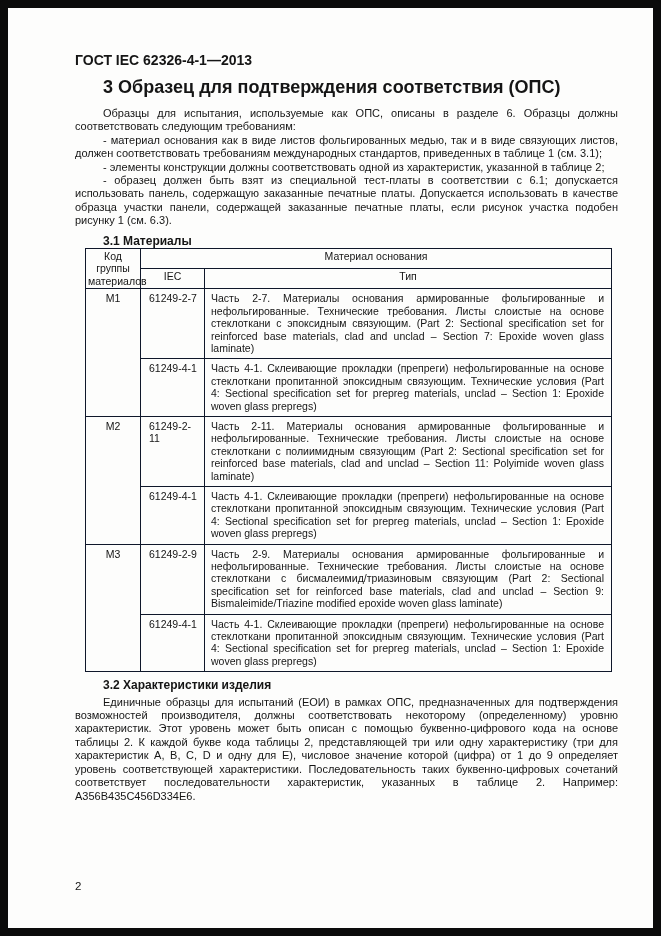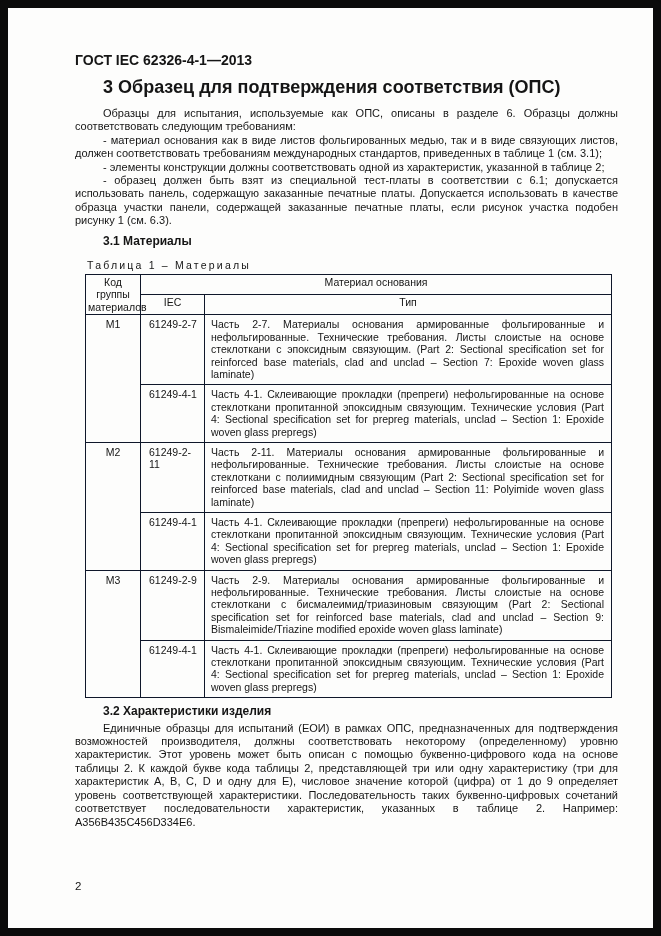--- a/index.html
+++ b/index.html
@@ -102,21 +102,20 @@
 
     <div class="section-title">3 Образец для подтверждения соответствия (ОПС)</div>
 
     <p class="body">Образцы для испытания, используемые как ОПС, описаны в разделе 6. Образцы должны соответствовать следующим требованиям:</p>
     <p class="body">- материал основания как в виде листов фольгированных медью, так и в виде связующих листов, должен соответствовать требованиям международных стандартов, приведенных в таблице 1 (см. 3.1);</p>
     <p class="body">- элементы конструкции должны соответствовать одной из характеристик, указанной в таблице 2;</p>
     <p class="body">- образец должен быть взят из специальной тест-платы в соответствии с 6.1; допускается использовать панель, содержащую заказанные печатные платы. Допускается использовать в качестве образца участки панели, содержащей заказанные печатные платы, если рисунок участка подобен рисунку 1 (см. 6.3).</p>
 
     <div class="subsection-title">3.1 Материалы</div>
 
-    <div class="table-caption">Таблица 1 – Материалы</div>
 
     <table class="materials">
       <colgroup>
         <col style="width:55px">
         <col style="width:64px">
         <col style="width:407px">
       </colgroup>
       <thead>
         <tr>
           <th class="h-group" rowspan="2">Код группы материалов</th>

